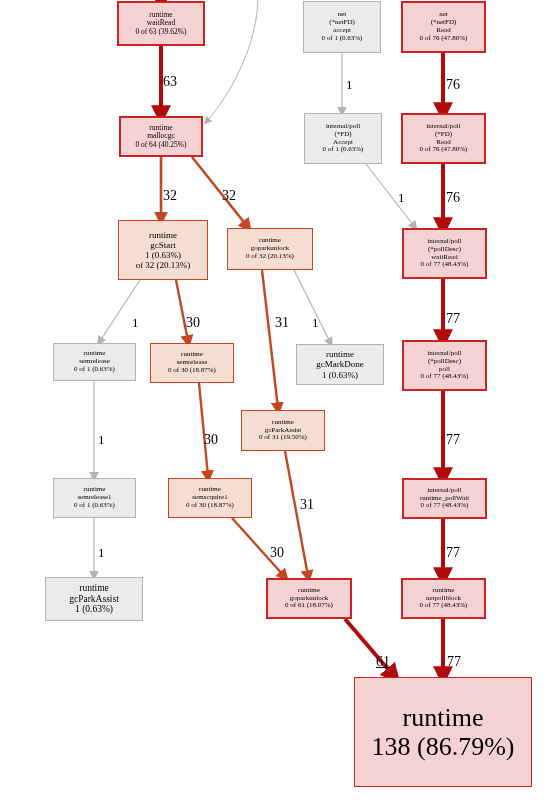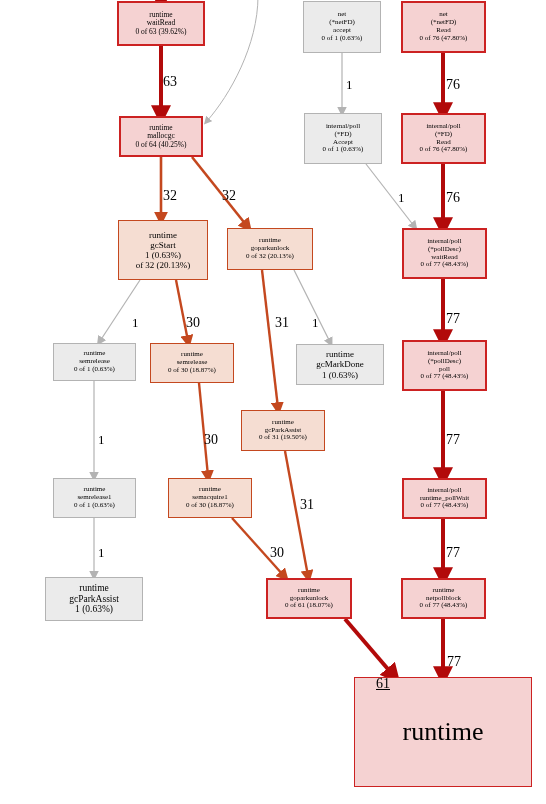--- a/index.html
+++ b/index.html
@@ -191,20 +191,21 @@
         <span class="ln">goparkunlock</span>
         <span class="ln">0 of 61 (18.07%)</span>
       </div>
       <div class="node" style="left: 401px; top: 578px; width: 85px; height: 41px; font-size: 7px; border: 2px solid rgb(204, 34, 34); background: rgb(245, 210, 210);">
         <span class="ln">runtime</span>
         <span class="ln">netpollblock</span>
         <span class="ln">0 of 77 (48.43%)</span>
       </div>
       <div class="node" style="left: 354px; top: 677px; width: 178px; height: 110px; font-size: 26px; border: 1.5px solid rgb(204, 34, 34); background: rgb(245, 210, 210);">
         <span class="ln">runtime</span>
+        <span class="ln">138 (86.79%)</span>
       </div>
     </div>
   <div id="labels-group">
       <div class="edge-label" style="left: 163px; top: 75px; font-size: 14px;">63</div>
       <div class="edge-label" style="left: 346px; top: 78px; font-size: 13px;">1</div>
       <div class="edge-label" style="left: 446px; top: 78px; font-size: 14px;">76</div>
       <div class="edge-label" style="left: 163px; top: 189px; font-size: 14px;">32</div>
       <div class="edge-label" style="left: 222px; top: 189px; font-size: 14px;">32</div>
       <div class="edge-label" style="left: 398px; top: 191px; font-size: 13px;">1</div>
       <div class="edge-label" style="left: 446px; top: 191px; font-size: 14px;">76</div>
@@ -213,17 +214,17 @@
       <div class="edge-label" style="left: 275px; top: 316px; font-size: 14px;">31</div>
       <div class="edge-label" style="left: 312px; top: 316px; font-size: 13px;">1</div>
       <div class="edge-label" style="left: 446px; top: 312px; font-size: 14px;">77</div>
       <div class="edge-label" style="left: 98px; top: 433px; font-size: 13px;">1</div>
       <div class="edge-label" style="left: 204px; top: 433px; font-size: 14px;">30</div>
       <div class="edge-label" style="left: 446px; top: 433px; font-size: 14px;">77</div>
       <div class="edge-label" style="left: 300px; top: 498px; font-size: 14px;">31</div>
       <div class="edge-label" style="left: 98px; top: 546px; font-size: 13px;">1</div>
       <div class="edge-label" style="left: 270px; top: 546px; font-size: 14px;">30</div>
       <div class="edge-label" style="left: 446px; top: 546px; font-size: 14px;">77</div>
-      <div class="edge-label" style="left: 376px; top: 677px; font-size: 14px; text-decoration: underline;">61</div>
+      <div class="edge-label" style="left: 376px; top: 655px; font-size: 14px; text-decoration: underline;">61</div>
       <div class="edge-label" style="left: 447px; top: 655px; font-size: 14px;">77</div>
     </div>
 
 </div>
 
 </body></html>

